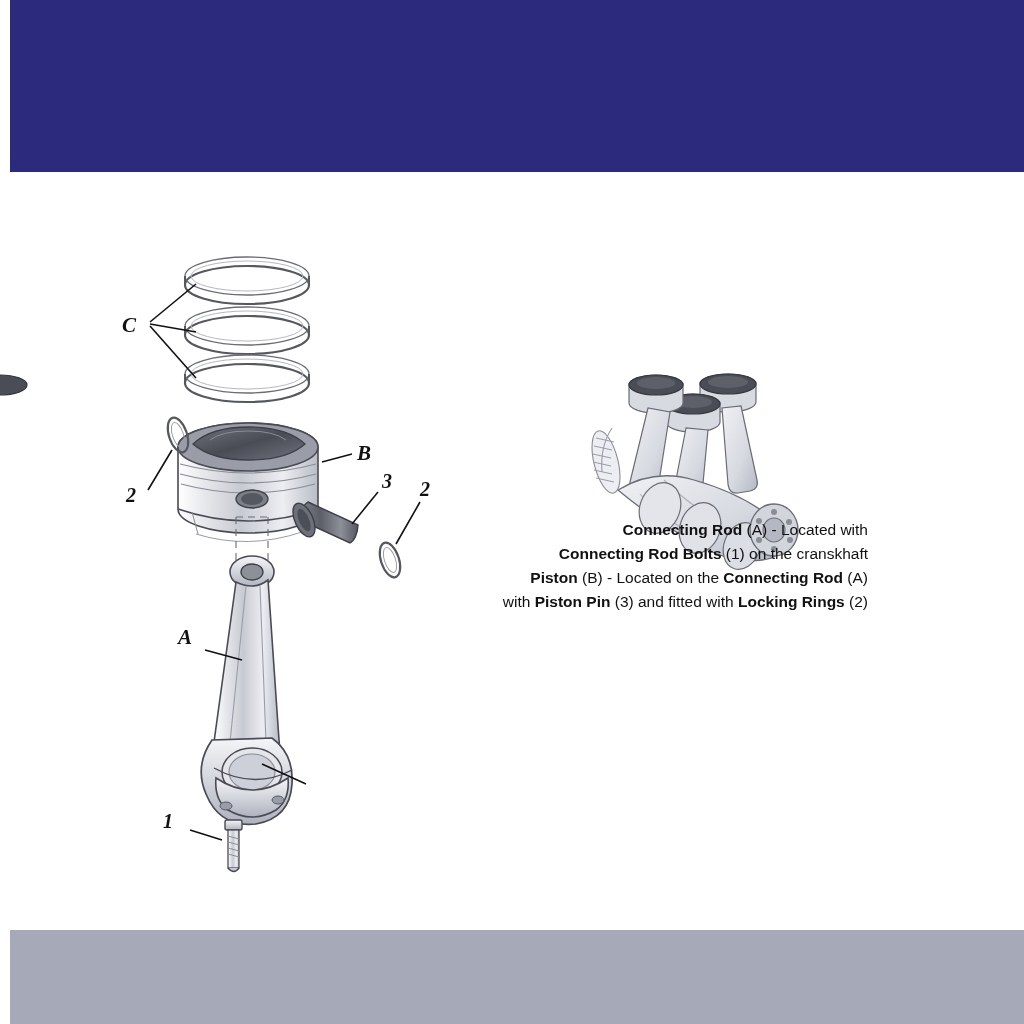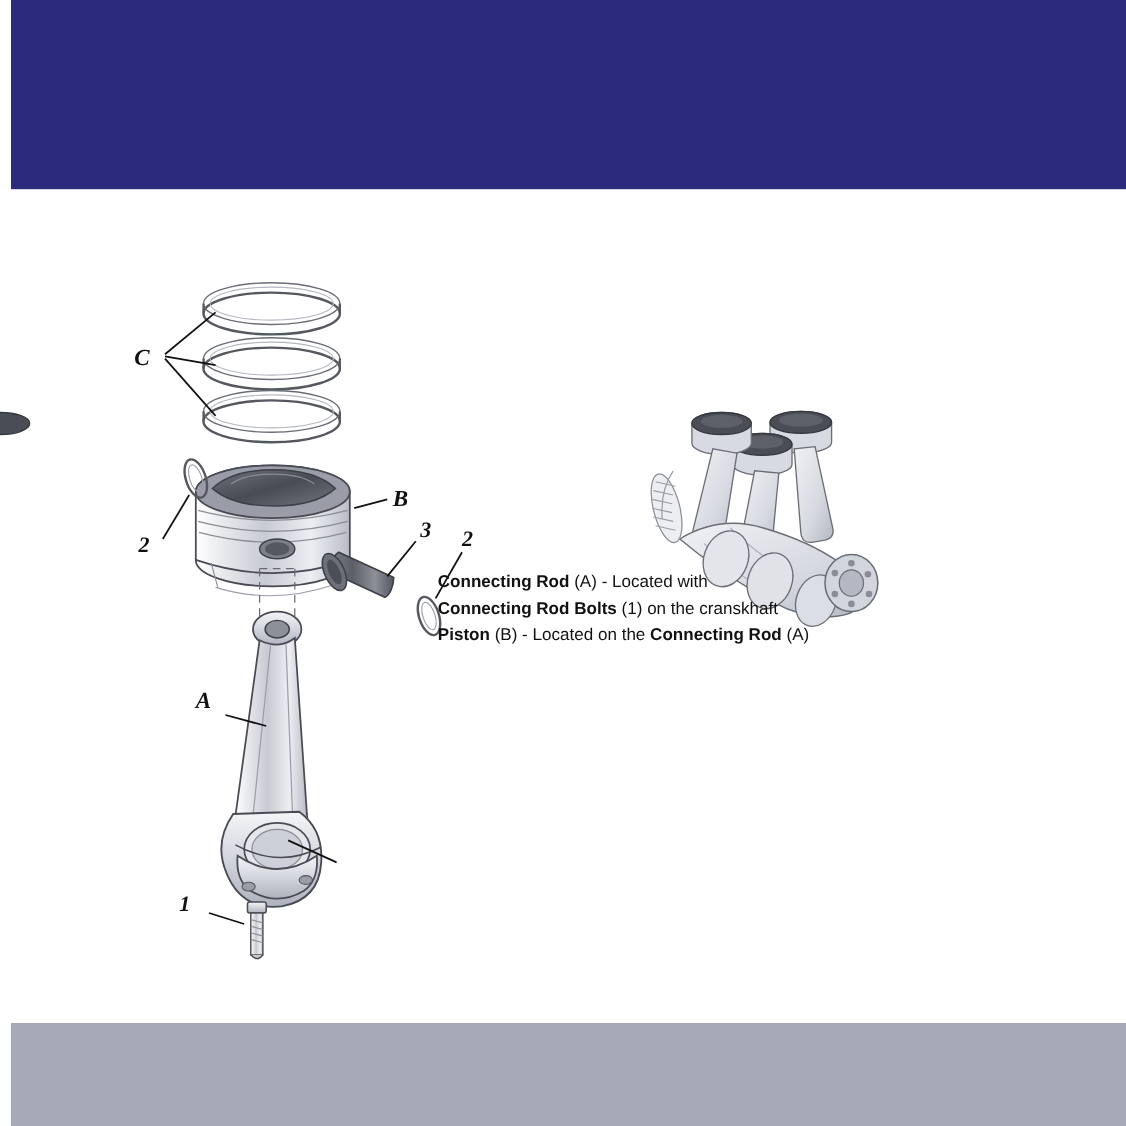--- a/index.html
+++ b/index.html
@@ -53,21 +53,21 @@
   }
   .caption {
     position: absolute;
     left: 398px;
     top: 518px;
     width: 470px;
     font-size: 15.5px;
     line-height: 24px;
     color: #111111;
   }
-  .caption .line { white-space: nowrap; }
+  .caption .line { white-space: nowrap; text-align: right; }
   .caption b { font-weight: bold; }
   svg { display: block; }
   .lbl {
     font-family: "Liberation Serif", serif;
     font-style: italic;
     font-weight: bold;
     font-size: 21px;
     fill: #111111;
   }
   .lbl-num {
@@ -318,15 +318,18 @@
   <div class="caption">
     <div class="line">
       <b>Connecting Rod</b><span> (A) - Located with</span>
     </div>
     <div class="line">
       <b>Connecting Rod Bolts</b><span> (1) on the cranskhaft</span>
     </div>
     <div class="line">
       <b>Piston</b><span> (B) - Located on the </span><b>Connecting Rod</b><span> (A)</span>
     </div>
+    <div class="line">
+      <span>with </span><b>Piston Pin</b><span> (3) and fitted with </span><b>Locking Rings</b><span> (2)</span>
+    </div>
   </div>
 
 </div>
 
 </body></html>

